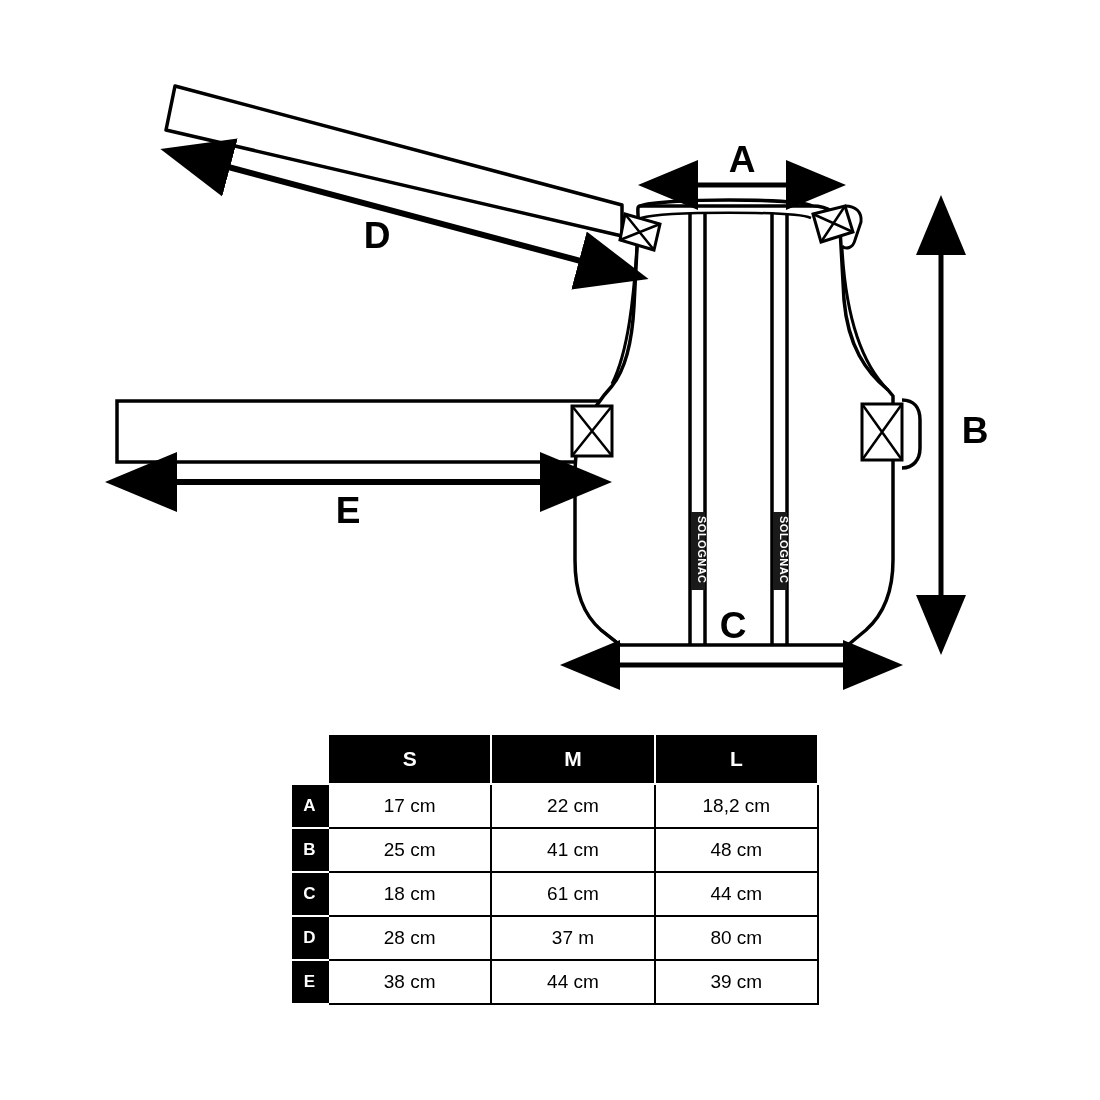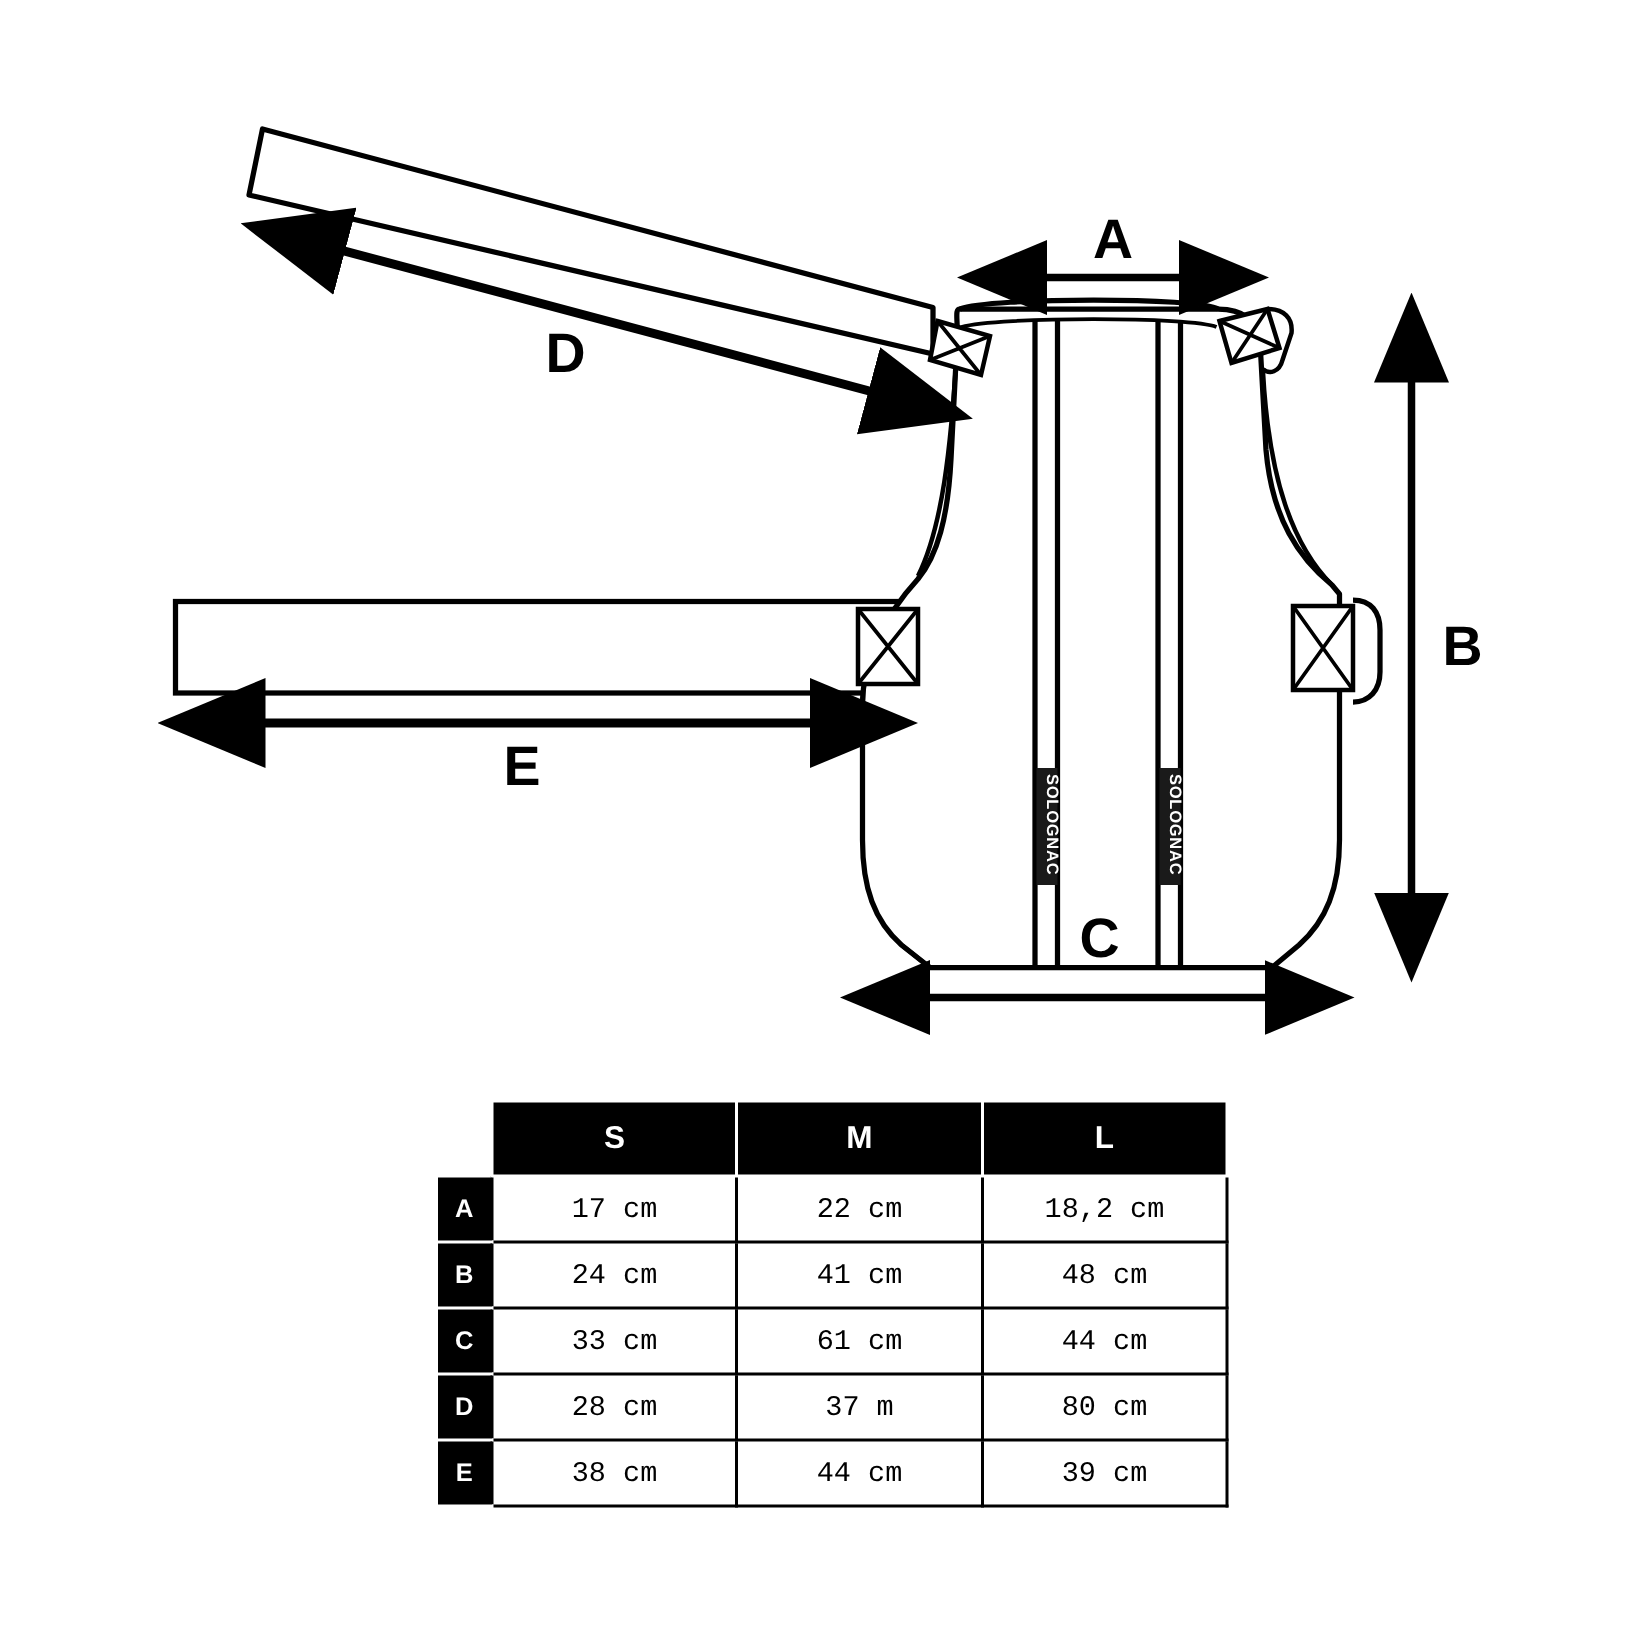--- a/index.html
+++ b/index.html
@@ -89,21 +89,20 @@
     color: #000000;
     font-size: 19px;
     height: 36px;
     padding: 3px 0;
     border: 2px solid #000000;
   }
   
   table.size-table tbody tr td.val {
     border-left-width: 2px;
     border-right-width: 2px;
-    font-family: Liberation Mono, monospace;
   }
 </style>
 </head>
 <body>
 
 <div id="diagram-stage">
   <svg width="1100" height="720" viewBox="0 0 1100 720" xmlns="http://www.w3.org/2000/svg">
 
     <g>
       <path d="M175,86 L622,205 L622,236 L166,130 Z" fill="#ffffff" stroke="#000000" stroke-width="3.5" stroke-linejoin="round"></path>
@@ -226,27 +225,27 @@
     </thead>
     <tbody>
       <tr>
         <th class="row-letter">A</th>
         <td class="val">17 cm</td>
         <td class="val">22 cm</td>
         <td class="val">18,2 cm</td>
       </tr>
       <tr>
         <th class="row-letter">B</th>
-        <td class="val">24 cm</td>
+        <td class="val">25 cm</td>
         <td class="val">41 cm</td>
         <td class="val">48 cm</td>
       </tr>
       <tr>
         <th class="row-letter">C</th>
-        <td class="val">33 cm</td>
+        <td class="val">18 cm</td>
         <td class="val">61 cm</td>
         <td class="val">44 cm</td>
       </tr>
       <tr>
         <th class="row-letter">D</th>
         <td class="val">28 cm</td>
         <td class="val">37 m</td>
         <td class="val">80 cm</td>
       </tr>
       <tr>

